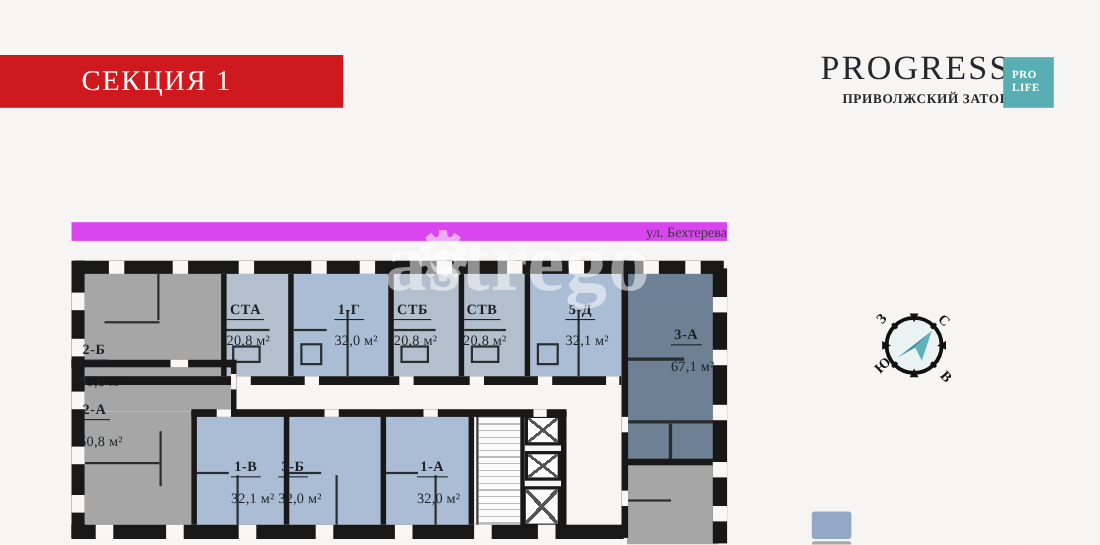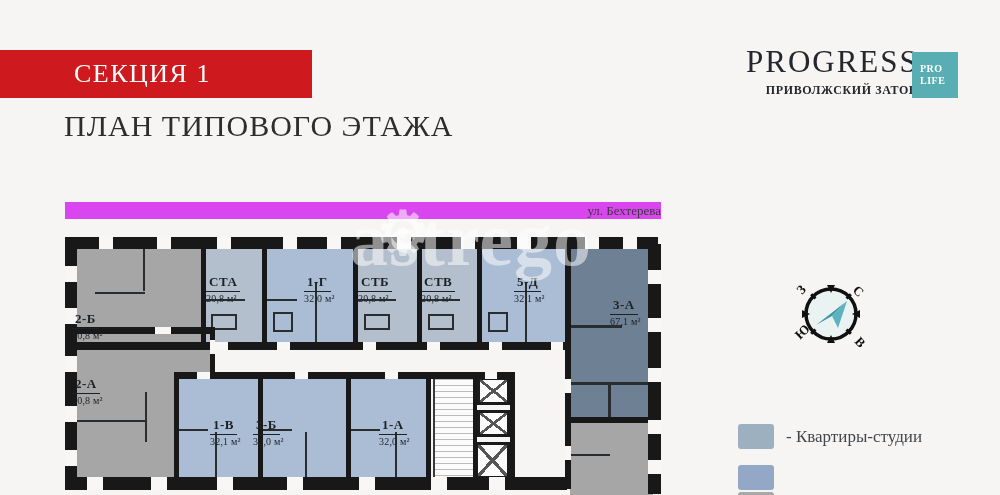--- a/index.html
+++ b/index.html
@@ -37,21 +37,21 @@
   .bath{border:2px solid #2a2d30;box-sizing:border-box}
   .stairs{background:#fbfbfb;border-left:2px solid #3a3a3a;box-sizing:border-box;
           background-image:repeating-linear-gradient(to bottom, transparent 0 5px, #bcbcbc 5px 6px)}
   .elev{background-color:#fbfbfb;border:3px solid #1a1a1a;box-sizing:border-box;
         background-image:linear-gradient(to top right, transparent 46%, #555 46%, #555 54%, transparent 54%),
                          linear-gradient(to bottom right, transparent 46%, #555 46%, #555 54%, transparent 54%)}
 
   .apt-label{position:absolute;transform:translateX(-50%);text-align:left;z-index:6;color:#1c2126;width:64px}
   .apt-name{font-size:13px;font-weight:700;letter-spacing:0.5px;display:inline-block;
             border-bottom:1.5px solid #1c2126;padding:0 3px 1px}
-  .apt-area{font-size:10px;margin-top:1px;letter-spacing:0.2px}
+  .apt-area{font-size:13px;margin-top:11px;letter-spacing:0.2px}
 
   
   .watermark{position:absolute;left:350px;top:196px;font-size:76px;font-weight:700;letter-spacing:1px;
              color:rgba(255,255,255,0.52);z-index:40;pointer-events:none}
   .wm-gear{position:absolute;left:26px;top:2px;font-size:60px;color:rgba(255,255,255,0.55)}
 
   
   .compass{position:absolute;left:793px;top:276px;width:76px;height:76px}
   .compass text{font-size:13px;font-weight:700;fill:#101010}
 
@@ -61,21 +61,20 @@
   .legend-label{font-size:17px;color:#42474c;white-space:nowrap}
 </style>
 </head>
 <body>
 
 <div class="screen">
 
   <div class="banner">
     <span class="banner-text">СЕКЦИЯ 1</span>
   </div>
-  <div class="page-title">ПЛАН ТИПОВОГО ЭТАЖА</div>
 
   <div class="brand">
     <div class="brand-name">PROGRESS</div>
     <div class="brand-tagline">ПРИВОЛЖСКИЙ ЗАТОН</div>
   </div>
   <div class="brand-badge">
     <span>PRO</span>
     <span>LIFE</span>
   </div>
 
@@ -189,21 +188,21 @@
         <div class="abs gap" style="left: 500px; top: 155px; width: 6px; height: 14px;"></div>
         <div class="abs gap" style="left: 500px; top: 222px; width: 6px; height: 14px;"></div>
         <div class="abs gap" style="left: 90px; top: 103px; width: 16px; height: 7px;"></div>
         <div class="abs gap" style="left: 145px; top: 116px; width: 5px; height: 14px;"></div>
       </div>
 
     <div class="apt-label" style="left:39px;top:85px">
       <div class="apt-name">2-Б</div>
       <div class="apt-area">50,8 м²</div>
     </div>
-    <div class="apt-label" style="left:39px;top:150px">
+    <div class="apt-label" style="left:39px;top:139px">
       <div class="apt-name">2-А</div>
       <div class="apt-area">50,8 м²</div>
     </div>
     <div class="apt-label" style="left:173px;top:48px">
       <div class="apt-name">СТА</div>
       <div class="apt-area">20,8 м²</div>
     </div>
     <div class="apt-label" style="left:271px;top:48px">
       <div class="apt-name">1-Г</div>
       <div class="apt-area">32,0 м²</div>
@@ -258,24 +257,20 @@
       </g>
     </g>
     <text x="9" y="19" transform="rotate(-47 9 19)">З</text>
     <text x="59" y="15" transform="rotate(44 59 15)">С</text>
     <text x="7" y="64" transform="rotate(-44 7 64)">Ю</text>
     <text x="61" y="66" transform="rotate(47 61 66)">В</text>
     <polygon points="23,49 54,25 39,40" fill="#3d95a5"></polygon>
     <polygon points="39,40 54,25 45,52" fill="#5cb3bf"></polygon>
   </svg>
 
-  <div class="legend-item" style="left:738px;top:424px">
-    <span class="swatch" style="background: rgb(157, 176, 191);"></span>
-    <span class="legend-label">- Квартиры-студии</span>
-  </div>
   <div class="legend-item" style="left:738px;top:465px">
     <span class="swatch" style="background: rgb(147, 168, 199);"></span>
   </div>
   <div class="legend-item" style="left:738px;top:492px">
     <span class="swatch" style="background:#a8a8a8"></span>
   </div>
 
 </div>
 
 </body></html>

